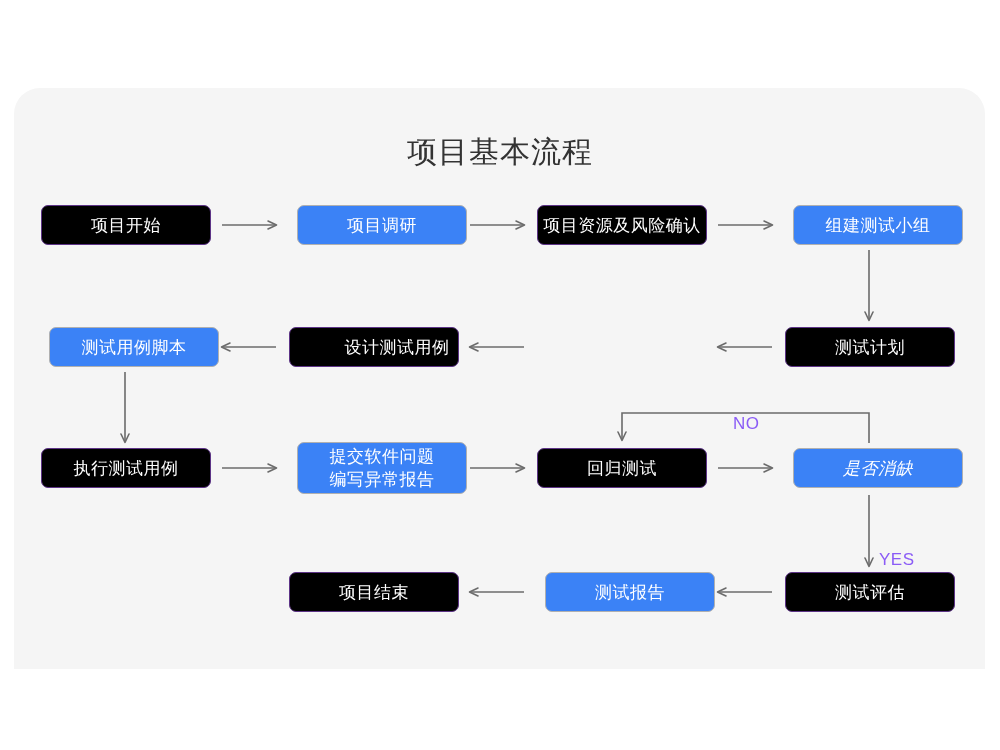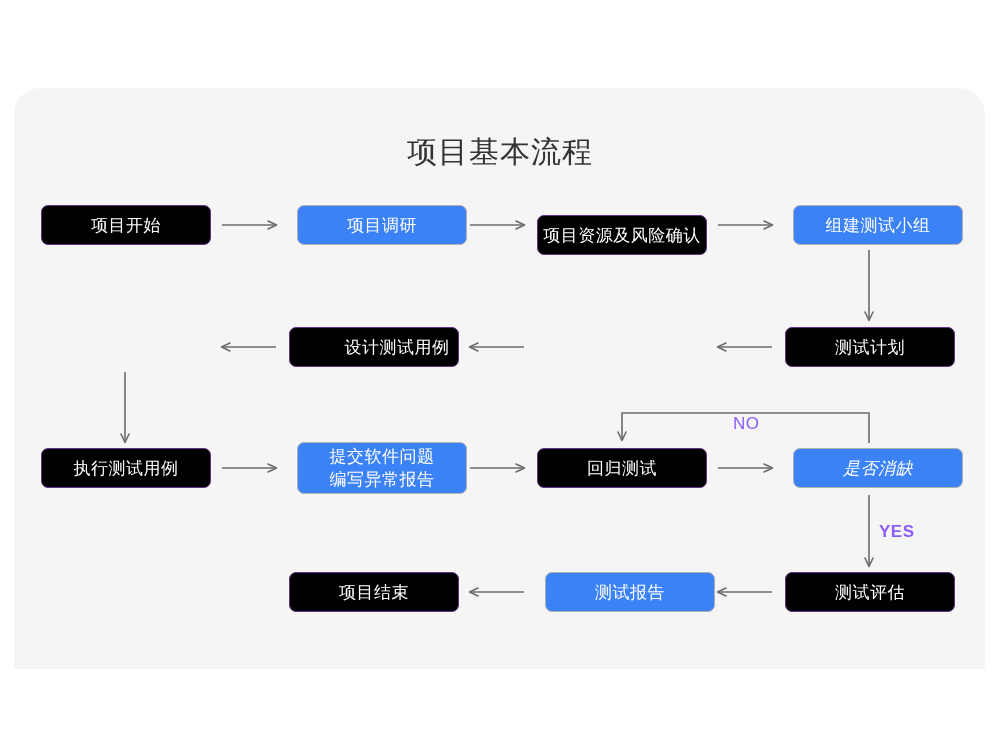--- a/index.html
+++ b/index.html
@@ -124,27 +124,28 @@
 
       <line x1="869" y1="495" x2="869" y2="566" marker-end="url(#ah)"></line>
 
       <line x1="772" y1="592" x2="718" y2="592" marker-end="url(#ah)"></line>
       <line x1="524" y1="592" x2="470" y2="592" marker-end="url(#ah)"></line>
     </g>
   </svg>
 
   <div class="edge-label" style="left:733px; top:414px;">NO</div>
 
-  <div class="edge-label" style="left:879px; top:522px;font-weight:bold;">YES</div>
+  <div class="edge-label" style="left:879px; top:550px;">YES</div>
 
   <div class="node purple" style="left:41px;  top:205px; width:170px; height:40px;">项目开始</div>
   <div class="node gray" style="left:289px; top:205px; width:170px; height:40px;">项目调研</div>
-  <div class="node purple" style="left:537px; top:205px; width:170px; height:40px;margin-top:10px;">项目资源及风险确认</div>
+  <div class="node purple" style="left:537px; top:205px; width:170px; height:40px;">项目资源及风险确认</div>
   <div class="node gray" style="left:785px; top:205px; width:170px; height:40px;">组建测试小组</div>
 
+  <div class="node gray" style="left:41px;  top:327px; width:170px; height:40px;">测试用例脚本</div>
   <div class="node purple" style="left:289px; top:327px; width:170px; height:40px;padding-left:46px;">设计测试用例</div>
   <div class="node purple" style="left:785px; top:327px; width:170px; height:40px;">测试计划</div>
 
   <div class="node purple" style="left:41px;  top:448px; width:170px; height:40px;">执行测试用例</div>
   <div class="node gray" style="left:289px; top:442px; width:170px; height:52px;">提交软件问题
 编写异常报告</div>
   <div class="node purple" style="left:537px; top:448px; width:170px; height:40px;">回归测试</div>
   <div class="node gray" style="left:785px; top:448px; width:170px; height:40px;font-style:italic;">是否消缺</div>
 
   <div class="node purple" style="left:289px; top:572px; width:170px; height:40px;">项目结束</div>

